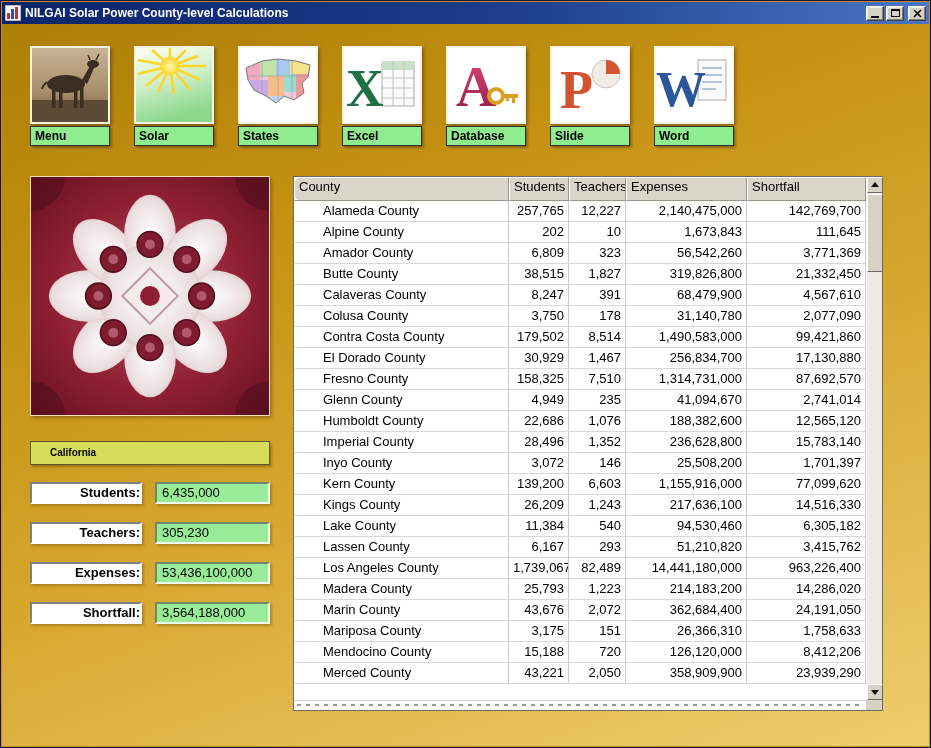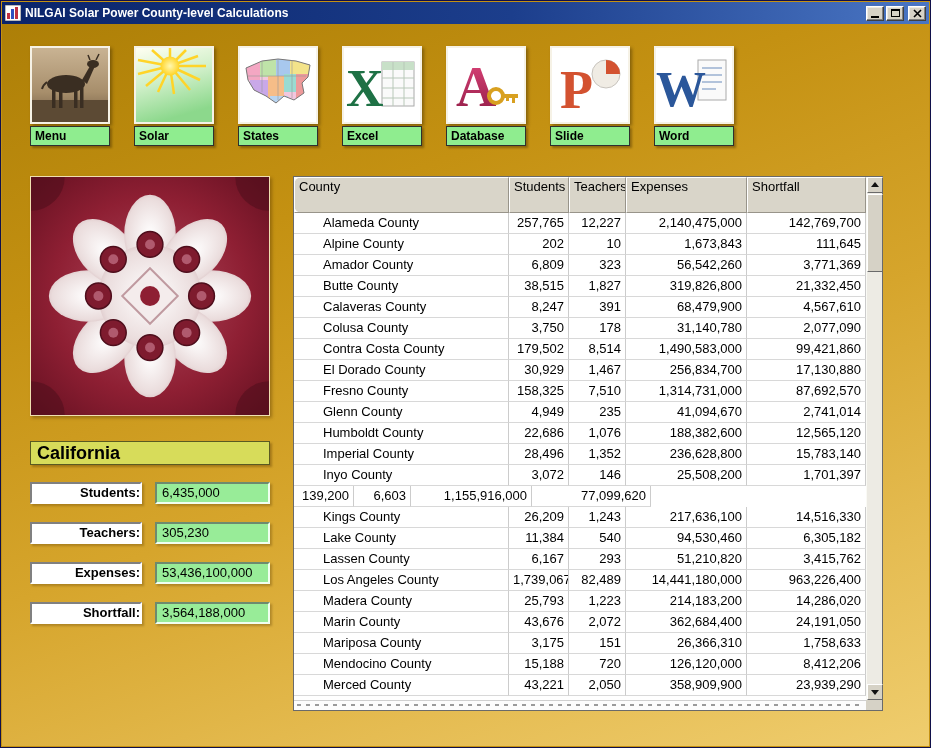--- a/index.html
+++ b/index.html
@@ -43,42 +43,42 @@
   }
   
   .fractal {
     position:absolute; left:28px; top:152px; width:240px; height:240px;
     border:1px solid #F0E0B0; box-shadow:2px 2px 3px rgba(80,50,0,.4); background:#8E1F33;
   }
   .fractal svg { display:block; width:238px; height:238px; }
   .statebar {
     position:absolute; left:28px; top:417px; width:240px; height:24px;
     background:var(--state-bar-yellow,#D7DC5A); border:1px solid #5A5A22;
-    font-weight:bold; font-size:18px; line-height:22px; padding-left:6px; color:#000;
+    font-weight:bold; font-size:10px; line-height:22px; padding-left:19px; color:#000;
     box-shadow:2px 2px 2px rgba(80,50,0,.35);
   }
   .fieldlabel {
     position:absolute; left:28px; width:112px; height:22px; background:#FFFFFF;
     border:2px solid; border-color:#808080 #FFFFFF #FFFFFF #808080;
     font-weight:bold; font-size:13px; line-height:18px; text-align:right; 
     box-shadow:2px 2px 2px rgba(80,50,0,.3);
   }
   .fieldvalue {
     position:absolute; left:153px; width:115px; height:22px; background:var(--value-green,#98EC98);
     border:2px solid; border-color:#6E8A6E #F0FFF0 #F0FFF0 #6E8A6E;
     font-weight:normal; font-size:13px; line-height:18px; padding-left:5px; color:#000;
     box-shadow:2px 2px 2px rgba(80,50,0,.3);
   }
   .r0 { top:458px; } .r1 { top:498px; } .r2 { top:538px; } .r3 { top:578px; }
   
   .table {
     position:absolute; left:291px; top:152px; width:590px; height:535px;
     background:#fff; border:1px solid #6A6A6A;
   }
-  .thead { display:flex; height:36px; background:var(--table-header,#D9D5C9);border-radius:8px; }
+  .thead { display:flex; height:24px; background:var(--table-header,#D9D5C9);border-radius:8px; }
   .th {
     border-top:1px solid #FFFFFF; border-left:1px solid #FFFFFF;
     border-right:1px solid #98948A; border-bottom:1px solid #98948A;
     font-size:13px; line-height:18px; padding:0 4px; color:#000;
     white-space:nowrap; overflow:hidden; cursor:default;
   }
   .tr { display:flex; height:21px; background:#fff; }
   .td {
     border-right:1px solid #CCCCCC; border-bottom:1px solid #D8D8D8;
     font-size:13px; line-height:20px; padding:0 4px; color:#000;
@@ -465,20 +465,21 @@
             <div class="td c4">15,783,140</div>
           </div>
           <div class="tr">
             <div class="td c0">Inyo County</div>
             <div class="td c1">3,072</div>
             <div class="td c2">146</div>
             <div class="td c3">25,508,200</div>
             <div class="td c4">1,701,397</div>
           </div>
           <div class="tr">
+            <div class="td c0">Kern County</div>
             <div class="td c1">139,200</div>
             <div class="td c2">6,603</div>
             <div class="td c3">1,155,916,000</div>
             <div class="td c4">77,099,620</div>
           </div>
           <div class="tr">
             <div class="td c0">Kings County</div>
             <div class="td c1">26,209</div>
             <div class="td c2">1,243</div>
             <div class="td c3">217,636,100</div>

